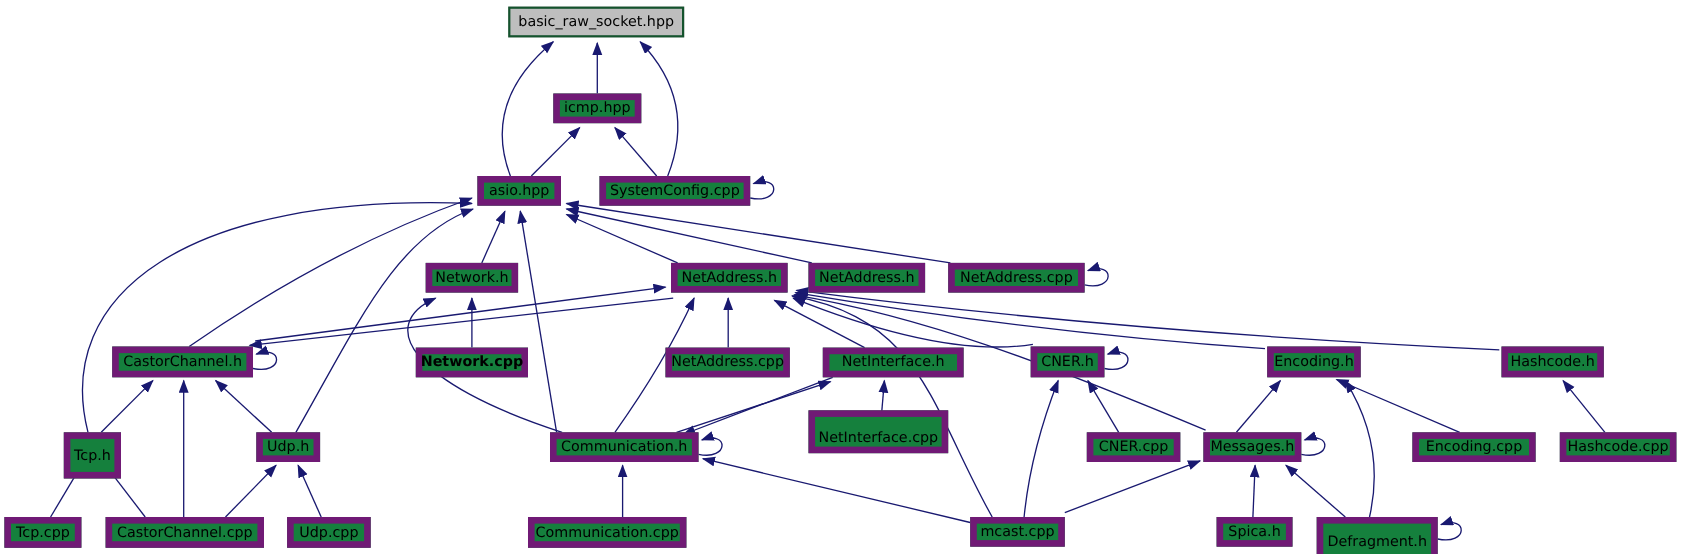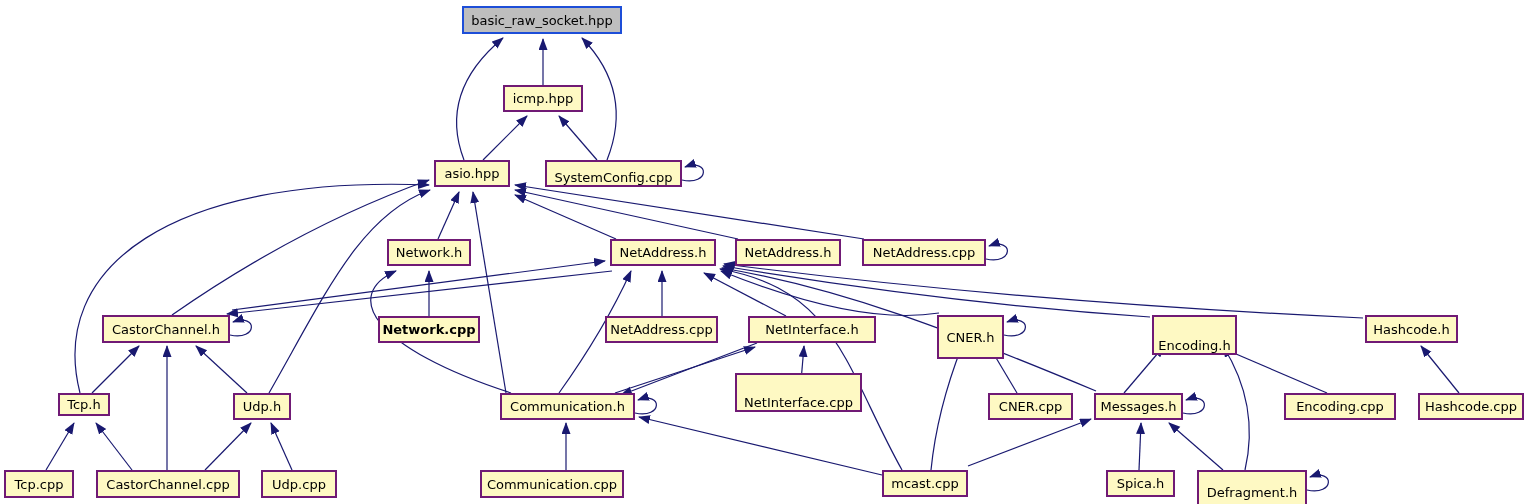--- a/index.html
+++ b/index.html
@@ -7,32 +7,32 @@
     position:relative;
     width:1537px;height:504px;
     background:#ffffff;
     font-family:"DejaVu Sans","Liberation Sans",sans-serif;
     overflow:hidden;
   }
   #edges{position:absolute;left:0;top:0;width:1537px;height:504px;}
   .node{
     position:absolute;
     box-sizing:border-box;
-    background:#fef9c3;
-    border:2px solid #701a75;
+    background:#15803d;
+    border:6px solid #701a75;
     color:#000000;
     font-size:13px;
     text-align:center;
     display:flex;align-items:center;justify-content:center;
     white-space:nowrap;
     cursor:pointer;
   }
   .node.root{
     background:#bebebe;
-    border:2px solid #1d4ed8;
+    border:2px solid #14532d;
   }
 </style>
 </head>
 <body>
 
 <div id="canvas">
   <svg id="edges" viewBox="0 0 1537 504" xmlns="http://www.w3.org/2000/svg">
     <defs>
       <marker id="arrow" markerUnits="userSpaceOnUse" markerWidth="13" markerHeight="10" refX="11" refY="4.5" orient="auto">
         <path d="M0,0 L12,4.5 L0,9 z" fill="#191970"></path>
@@ -124,30 +124,30 @@
       </div>
       <div class="node" style="left: 378px; top: 316px; width: 102px; height: 27px; font-weight: bold;">
         <span>Network.cpp</span>
       </div>
       <div class="node" style="left: 605px; top: 316px; width: 113px; height: 27px;">
         <span>NetAddress.cpp</span>
       </div>
       <div class="node" style="left: 748px; top: 316px; width: 128px; height: 27px;">
         <span>NetInterface.h</span>
       </div>
-      <div class="node" style="left: 937px; top: 315px; width: 67px; height: 44px;">
+      <div class="node" style="left: 937px; top: 315px; width: 67px; height: 28px;">
         <span>CNER.h</span>
       </div>
-      <div class="node" style="left: 1152px; top: 315px; width: 85px; height: 40px; align-items: flex-end;">
+      <div class="node" style="left: 1152px; top: 315px; width: 85px; height: 28px;">
         <span>Encoding.h</span>
       </div>
       <div class="node" style="left: 1365px; top: 315px; width: 93px; height: 28px;">
         <span>Hashcode.h</span>
       </div>
-      <div class="node" style="left: 58px; top: 393px; width: 52px; height: 23px;">
+      <div class="node" style="left: 58px; top: 393px; width: 52px; height: 42px;">
         <span>Tcp.h</span>
       </div>
       <div class="node" style="left: 233px; top: 393px; width: 58px; height: 27px;">
         <span>Udp.h</span>
       </div>
       <div class="node" style="left: 500px; top: 393px; width: 135px; height: 27px;">
         <span>Communication.h</span>
       </div>
       <div class="node" style="left: 735px; top: 373px; width: 127px; height: 39px; align-items: flex-end;">
         <span>NetInterface.cpp</span>

